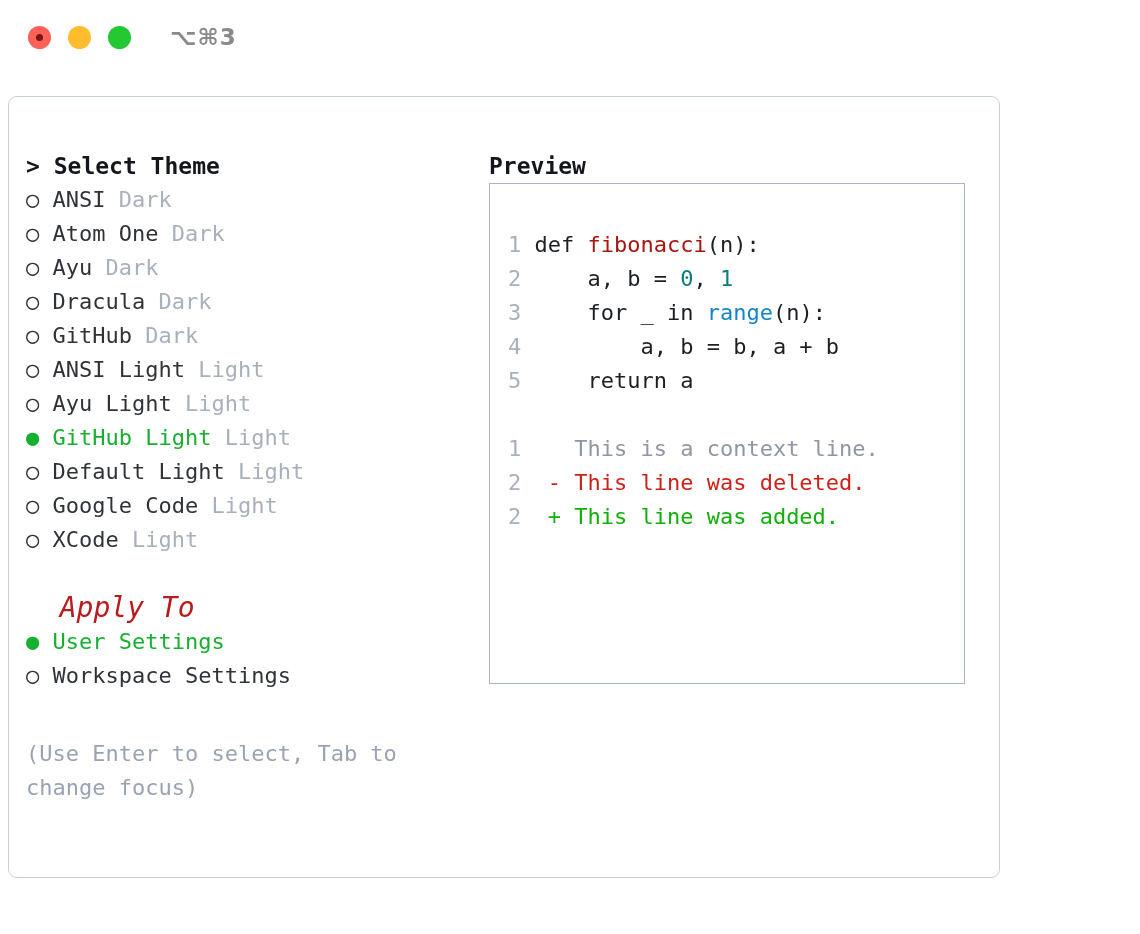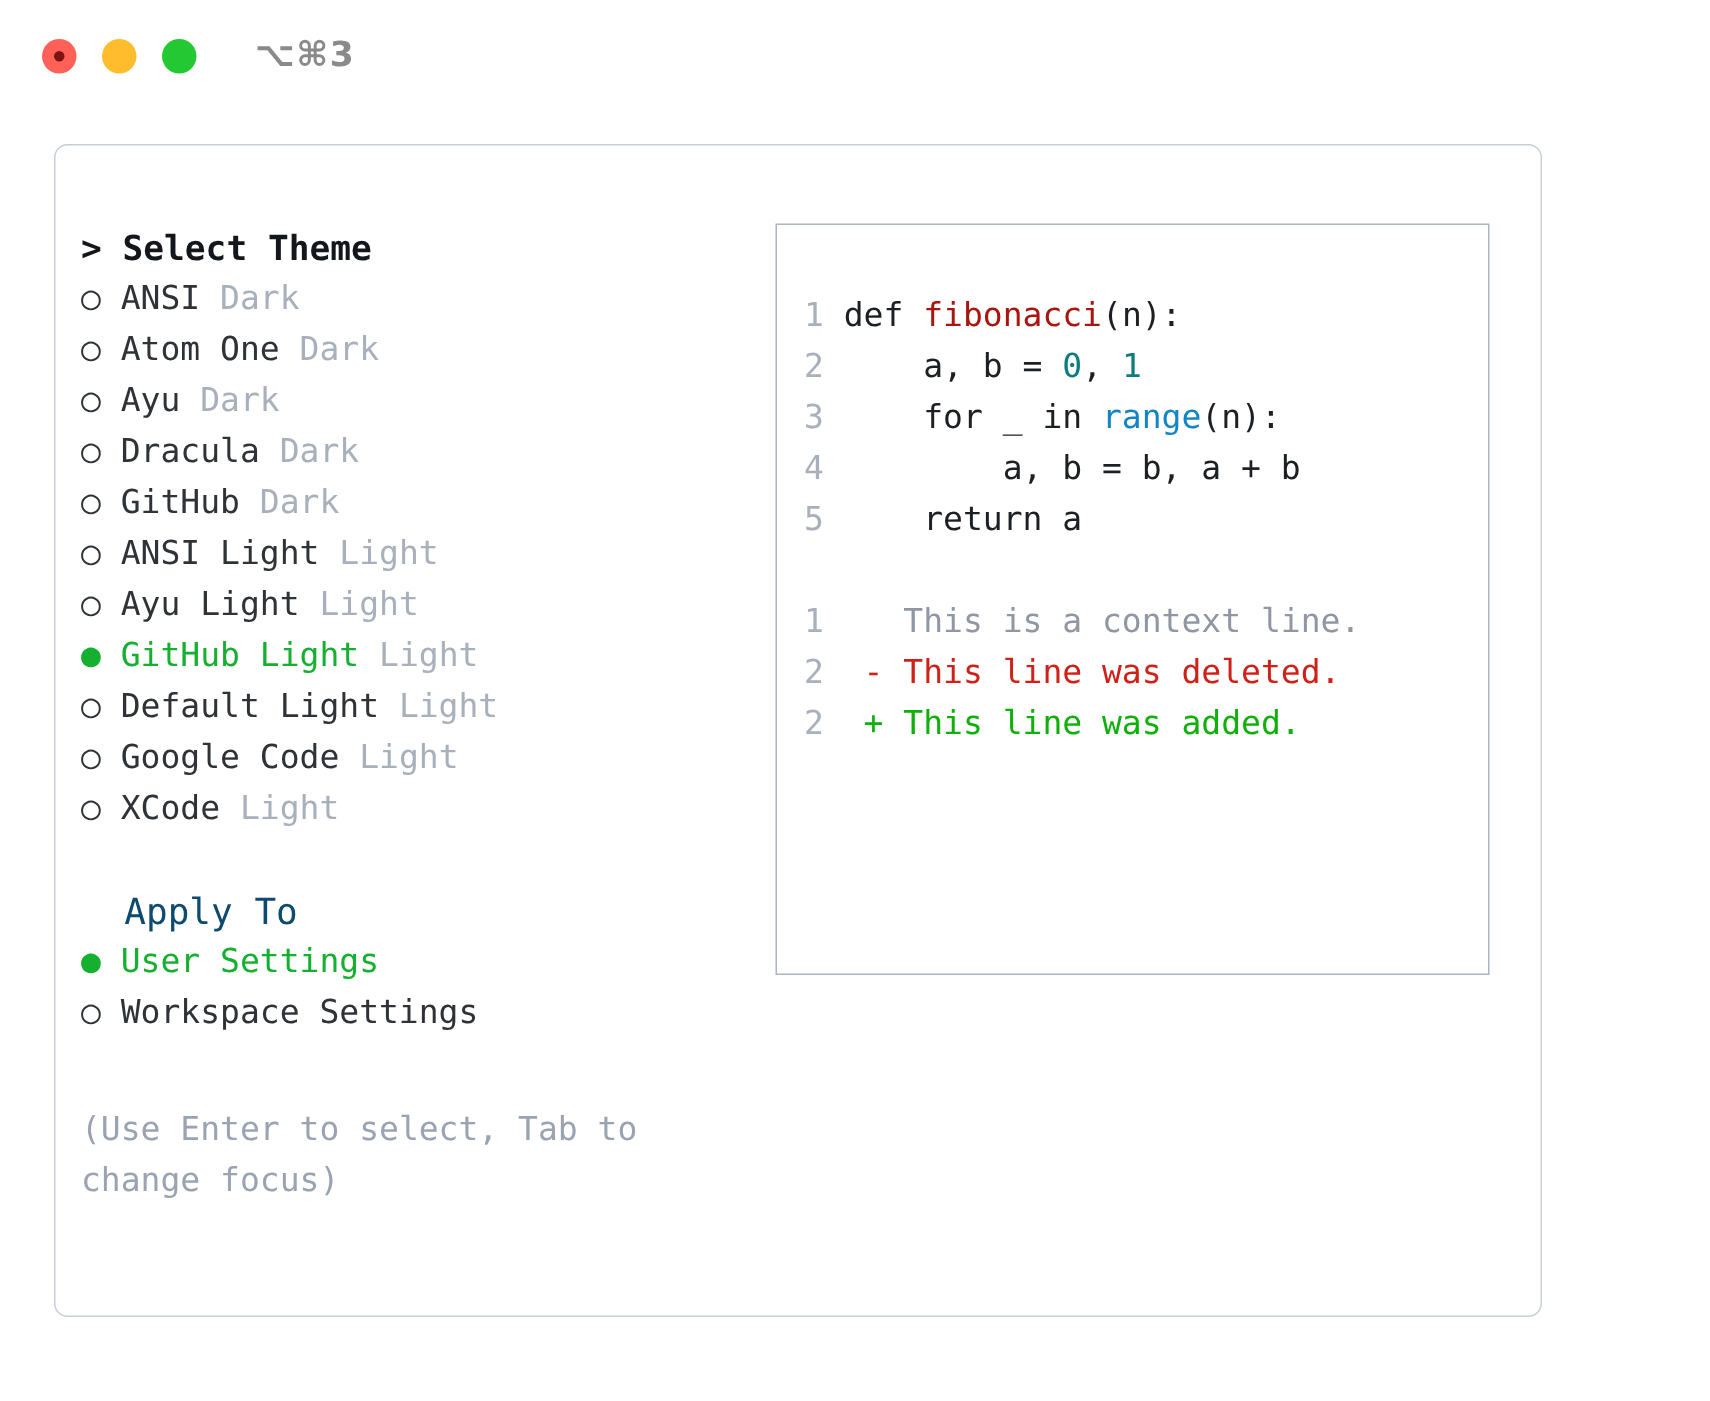--- a/index.html
+++ b/index.html
@@ -66,21 +66,21 @@
     font-size: 23px;
     font-weight: bold;
     color: #8a8a8a;
     letter-spacing: 1px;
     font-family: "DejaVu Sans", "Liberation Sans", sans-serif;
   }
 
   
   #panel {
     position: absolute;
-    left: 36px;
+    left: 8px;
     top: 96px;
     width: 992px;
     height: 782px;
     border: 1.5px solid #c7ced8;
     border-radius: 9px;
     box-sizing: border-box;
     background: #ffffff;
   }
 
   
@@ -113,25 +113,26 @@
   .opt-row.selected .opt-label {
     color: #16b030;
   }
   .opt-row .opt-label { color: #2f3338; }
   .opt-row .opt-tag {
     color: #a8b0bc;
   }
 
   #apply-block { margin-top: 34px; }
   #apply-header {
-    font-size: 24px;
-    color: #0c4a6e;
+    font-size: 28px;
+    color: #b91c1c;
     line-height: 34px;
     white-space: pre;
     font-weight: normal;
+    font-style: italic;
   }
 
   #help-text {
     margin-top: 44px;
     font-size: 22px;
     line-height: 34px;
     color: #9aa3b2;
     white-space: pre-line;
     width: 420px;
   }
@@ -223,20 +224,21 @@
             <div class="opt-row selected"><span class="marker">●</span> <span class="opt-label">User Settings</span></div>
             <div class="opt-row"><span class="marker">○</span> <span class="opt-label">Workspace Settings</span></div>
           </div>
       </div>
 
       <div id="help-text">(Use Enter to select, Tab to
 change focus)</div>
     </div>
 
     <div id="right-col">
+      <div id="preview-title">Preview</div>
       <div id="preview-box">
         <div id="code-block">
             <div class="code-line"><span class="ln">1</span><span class="tok-plain">def </span><span class="tok-fn">fibonacci</span><span class="tok-plain">(n):</span></div>
             <div class="code-line"><span class="ln">2</span><span class="tok-plain">    a, b = </span><span class="tok-num">0</span><span class="tok-plain">, </span><span class="tok-num">1</span></div>
             <div class="code-line"><span class="ln">3</span><span class="tok-plain">    for _ in </span><span class="tok-call">range</span><span class="tok-plain">(n):</span></div>
             <div class="code-line"><span class="ln">4</span><span class="tok-plain">        a, b = b, a + b</span></div>
             <div class="code-line"><span class="ln">5</span><span class="tok-plain">    return a</span></div>
           </div>
         <div class="code-gap"></div>
         <div id="diff-block">

